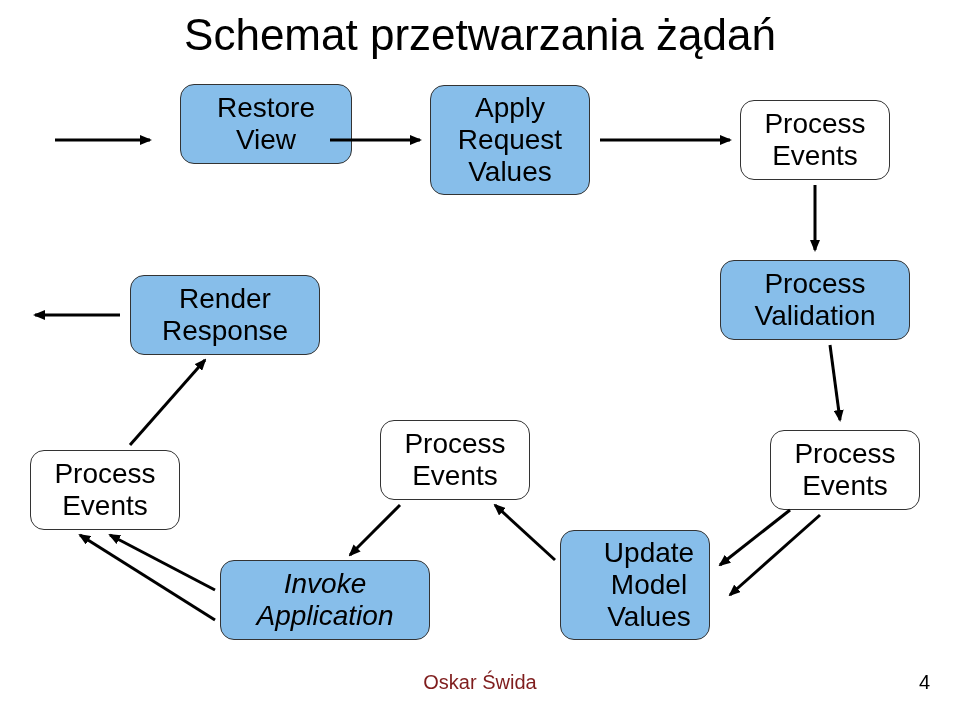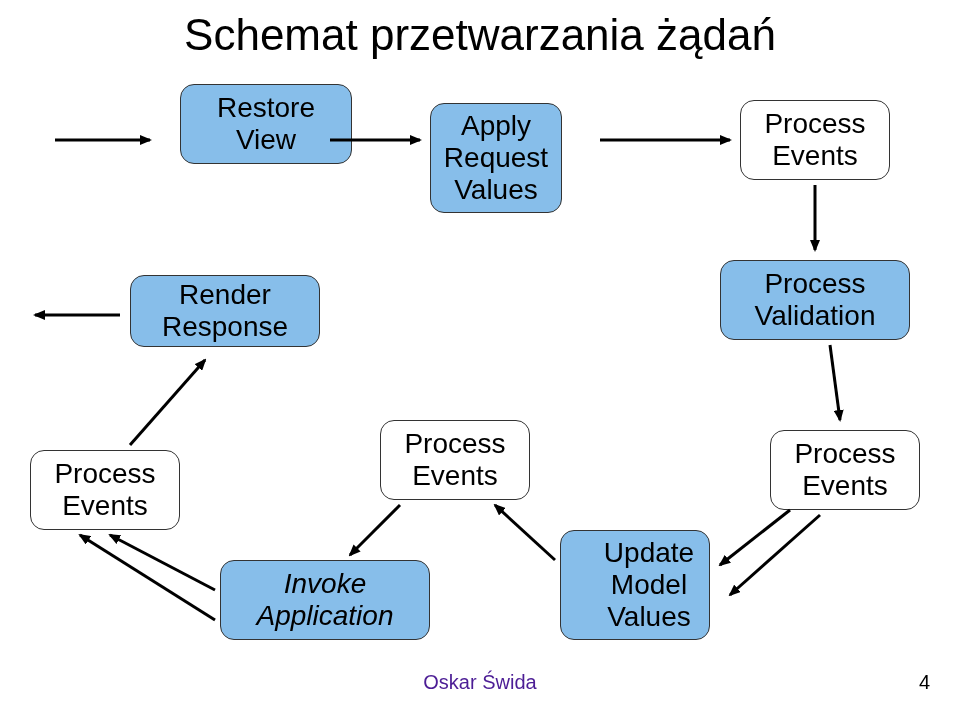--- a/index.html
+++ b/index.html
@@ -41,40 +41,40 @@
     width: 960px;
     height: 704px;
     pointer-events: none;
   }
   .footer-name {
     position: absolute;
     bottom: 10px;
     left: 50%;
     transform: translateX(-50%);
     font-size: 20px;
-    color: #4c1d95;
+    color: #7f1d1d;
   }
   .footer-num {
     position: absolute;
     bottom: 10px;
     right: 30px;
     font-size: 20px;
     color: #000;
   }
 </style>
 </head>
 <body>
 
 <div class="title">Schemat przetwarzania żądań</div>
 
 <div class="node blue" style="left:160px; top:84px; width:172px; height:80px;margin-left:20px;">Restore<br>View</div>
-<div class="node blue" style="left:430px; top:103px; width:132px; height:110px;">Apply<br>Request<br>Values</div>
+<div class="node blue" style="left:430px; top:85px; width:160px; height:110px;">Apply<br>Request<br>Values</div>
 <div class="node white" style="left:740px; top:100px; width:150px; height:80px;">Process<br>Events</div>
 
-<div class="node blue" style="left:130px; top:275px; width:190px; height:72px;">Render<br>Response</div>
+<div class="node blue" style="left:130px; top:275px; width:190px; height:80px;">Render<br>Response</div>
 <div class="node blue" style="left:720px; top:260px; width:190px; height:80px;">Process<br>Validation</div>
 
 <div class="node white" style="left:30px; top:450px; width:150px; height:80px;">Process<br>Events</div>
 <div class="node blue" style="left:220px; top:560px; width:210px; height:80px;font-style:italic;">Invoke<br>Application</div>
 <div class="node white" style="left:380px; top:420px; width:150px; height:80px;">Process<br>Events</div>
 <div class="node blue" style="left:560px; top:530px; width:150px; height:110px;padding-left:40px;">Update<br>Model<br>Values</div>
 <div class="node white" style="left:770px; top:430px; width:150px; height:80px;">Process<br>Events</div>
 
 <svg class="arrows">
   <defs>

